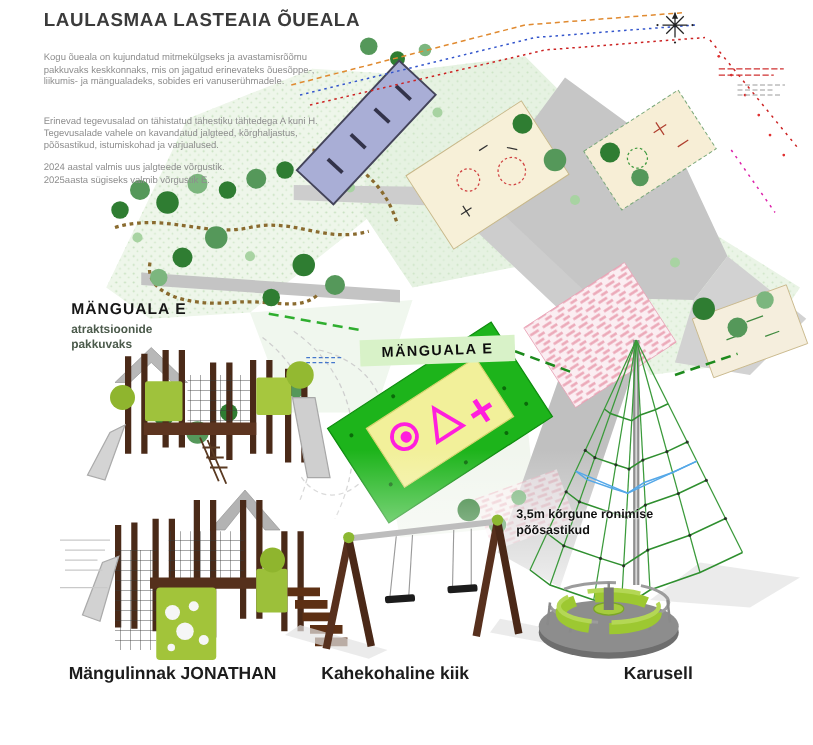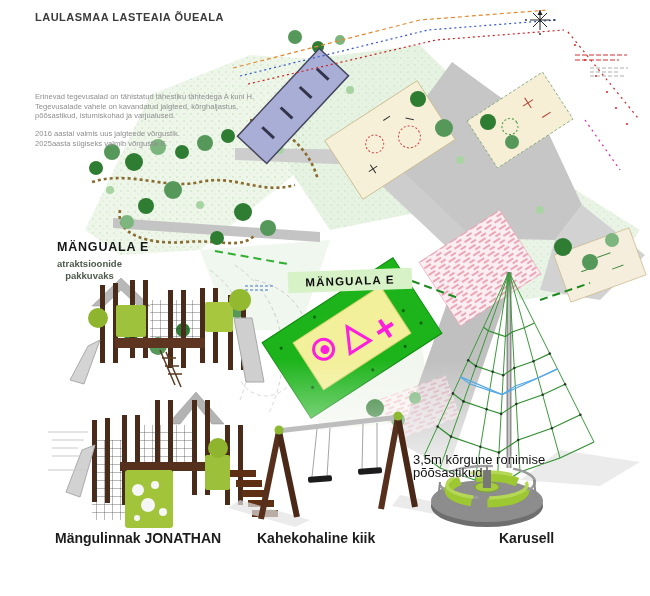--- a/index.html
+++ b/index.html
@@ -1,35 +1,35 @@
 <!DOCTYPE html>
 <html><head>
 <meta charset="utf-8">
 <style>
   html,body{margin:0;padding:0;background:#fff;}
   .canvas{position:relative;width:650px;height:596px;background:#ffffff;
           font-family:"Liberation Sans",sans-serif;overflow:hidden;}
   svg.plan{position:absolute;left:0;top:0;width:650px;height:596px;}
-  .title{position:absolute;left:35px;top:10px;font-size:11px;font-weight:bold;
+  .title{position:absolute;left:35px;top:10px;font-size:15px;font-weight:bold;
          color:#3b3b3b;letter-spacing:.5px;line-height:14px;}
   .title span{display:block;}
   .para{position:absolute;left:35px;font-size:7.6px;color:#8e8e8e;line-height:9.6px;width:240px;}
   .p1{top:41px}.p2{top:92px}.p3{top:129px}
   .p3 span{display:block;}
   .side-label{position:absolute;left:57px;top:240px;color:#161616;font-weight:bold;
               font-size:12.5px;letter-spacing:.8px;}
   .side-sub{position:absolute;left:57px;top:258px;color:#4c5b4c;font-weight:bold;
             font-size:9.5px;line-height:11.5px;}
-  .side-sub span{display:block;text-align:center;}
+  .side-sub span{display:block;}
   .area-label{position:absolute;left:288px;top:270px;width:124px;height:21px;
               background:#d8f2c8;color:#0d0d0d;font-weight:800;font-size:11.5px;
               letter-spacing:1.2px;display:flex;align-items:center;justify-content:center;
               transform:rotate(-2deg);}
-  .pyr-note{position:absolute;left:413px;top:406px;font-size:13px;font-weight:normal;
-            color:#111;line-height:12.5px;text-shadow:0 0 2px #fff,0 0 2px #fff;margin-top:48px;}
+  .pyr-note{position:absolute;left:413px;top:406px;font-size:10px;font-weight:bold;
+            color:#111;line-height:12.5px;text-shadow:0 0 2px #fff,0 0 2px #fff;}
   .pyr-note span{display:block;}
   .equip-label{position:absolute;top:530px;font-size:14px;font-weight:bold;color:#1c1c1c;}
   .el1{left:55px}.el2{left:257px}.el3{left:499px}
 </style>
 </head>
 <body>
 
 <div class="canvas">
 
 <svg class="plan" viewBox="0 0 650 596">
@@ -366,23 +366,24 @@
 
   <g stroke="#c9c9c9" stroke-width="1">
     <path d="M48,432 h40 M52,440 h32 M52,448 h26 M52,456 h30 M48,470 h38"></path>
   </g>
 </svg>
 
 <div class="title">
   <span>LAULASMAA LASTEAIA ÕUEALA</span>
 </div>
 
+<div class="para p1">Kogu õueala on kujundatud mitmekülgseks ja avastamisrõõmu pakkuvaks keskkonnaks, mis on jagatud erinevateks õuesõppe-, liikumis- ja mängualadeks, sobides eri vanuserühmadele.</div>
 <div class="para p2">Erinevad tegevusalad on tähistatud tähestiku tähtedega A kuni H. Tegevusalade vahele on kavandatud jalgteed, kõrghaljastus, põõsastikud, istumiskohad ja varjualused.</div>
 <div class="para p3">
-  <span>2016 aastal valmis uus jalgteede võrgustik.</span>
+  <span>2024 aastal valmis uus jalgteede võrgustik.</span>
   <span>2025aasta sügiseks valmib võrgustik E.</span>
 </div>
 
 <div class="side-label">MÄNGUALA E</div>
 <div class="side-sub">
   <span>atraktsioonide</span>
   <span>pakkuvaks</span>
 </div>
 
 <div class="area-label">MÄNGUALA E</div>

